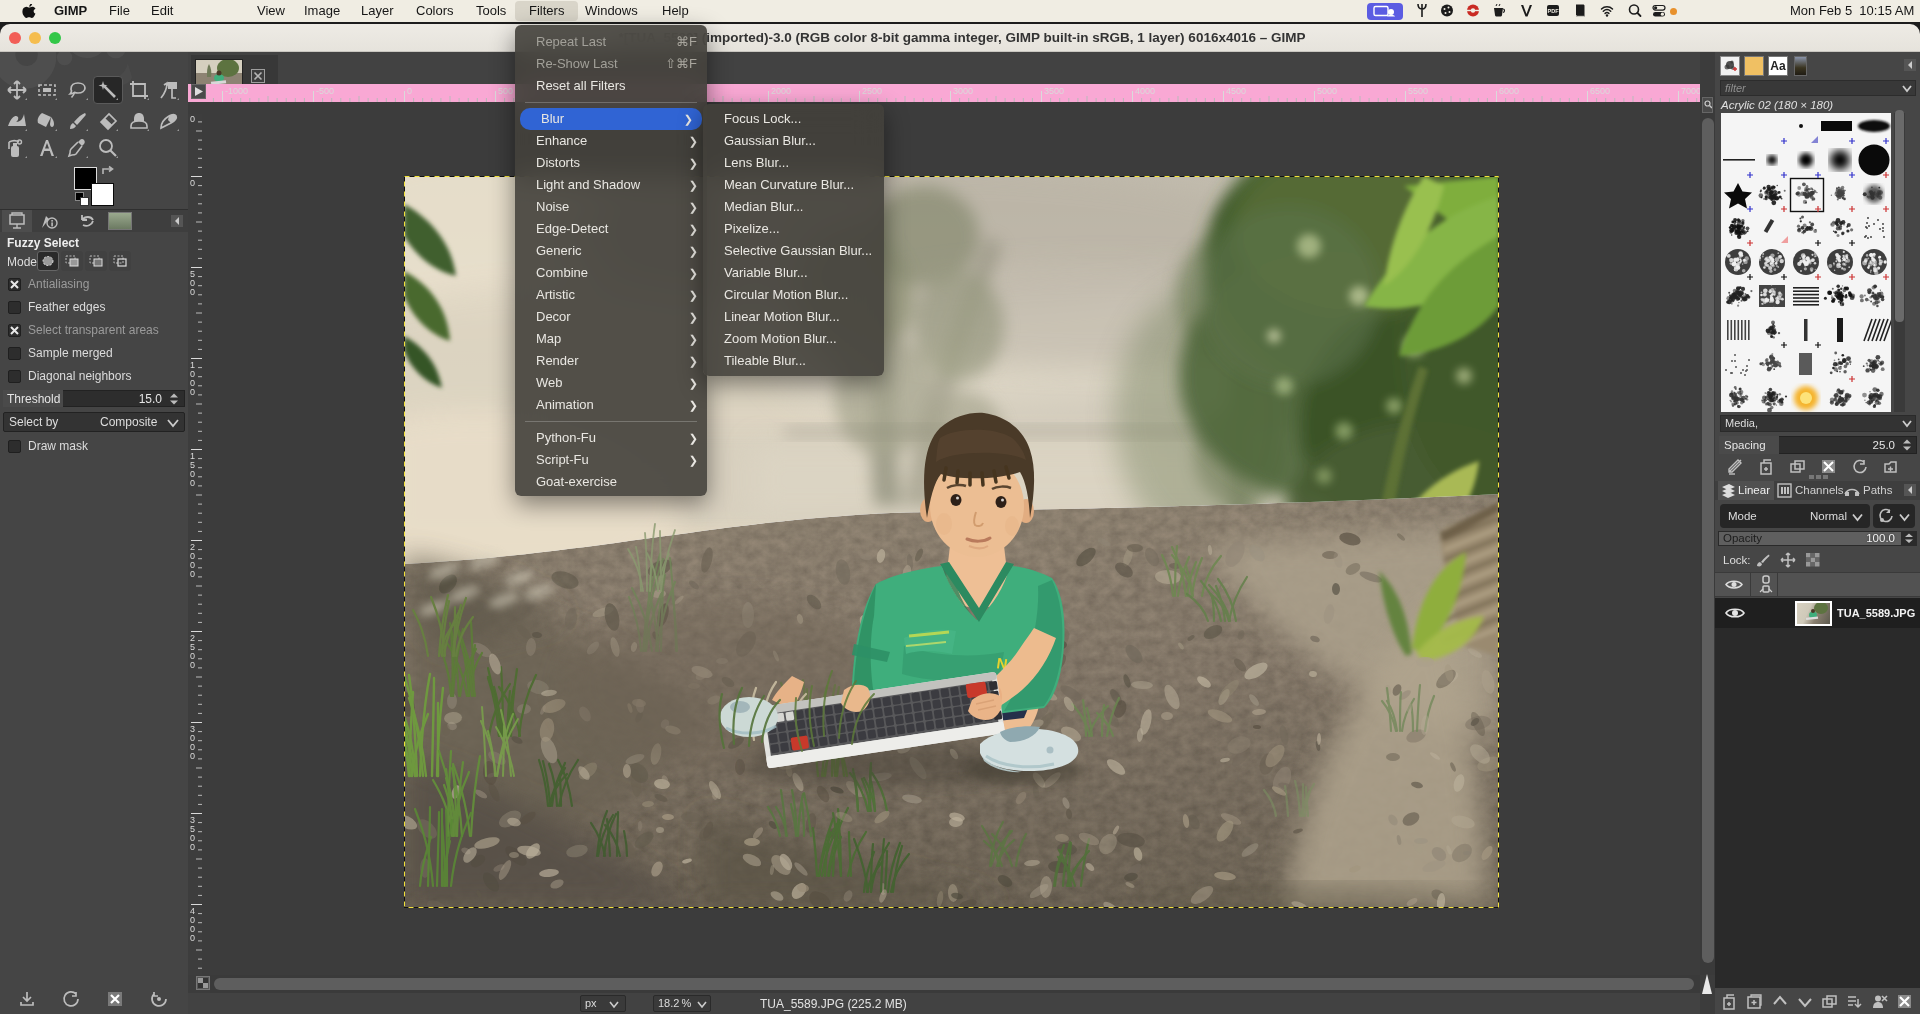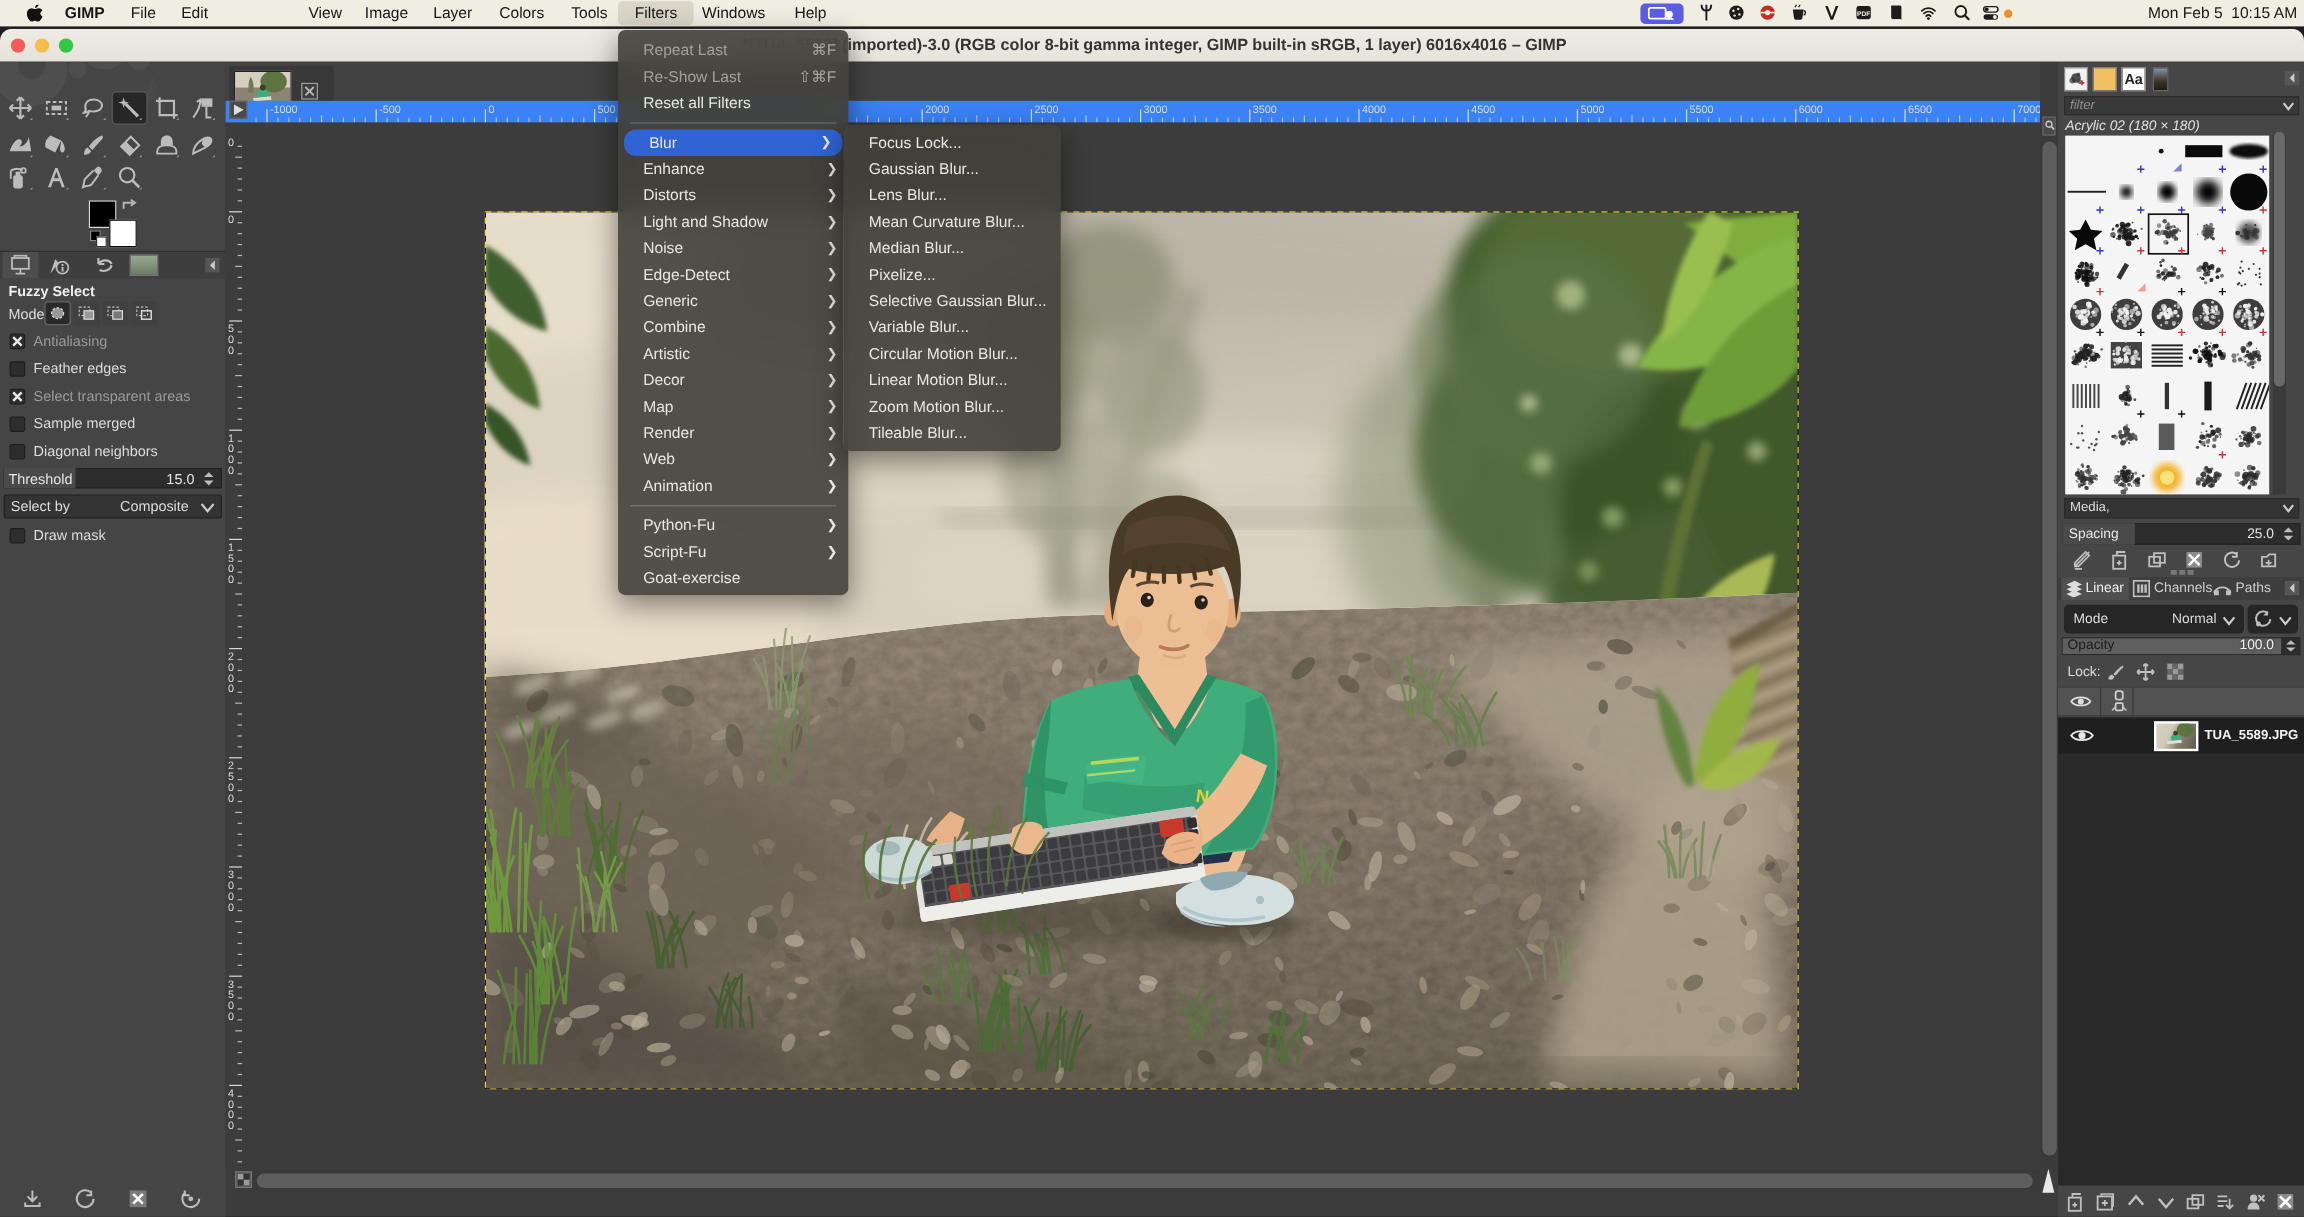--- a/index.html
+++ b/index.html
@@ -9,21 +9,21 @@
 #menubar { left:0; top:0; width:1920px; height:22px; background:#f0ede3; color:#161616; font-size:13px; }
 #menubar .mi { position:absolute; top:0; height:22px; line-height:22px; }
 #menubar .hl { background:#d9d5c9; border-radius:4px; top:1px !important; height:20px !important; line-height:20px !important; }
 #titlebar { left:0; top:24px; width:1920px; height:28px; background:linear-gradient(#eeebe5,#e6e3dc); border-radius:10px 10px 0 0; border-bottom:1px solid #c9c6c0; }
 .tl { position:absolute; top:8px; width:12px; height:12px; border-radius:50%; }
 #titletext { position:absolute; top:30px; left:2px; width:1920px; text-align:center; font-size:13.5px; font-weight:bold; color:#333; white-space:nowrap; }
 #content { left:0; top:52px; width:1920px; height:962px; background:#3c3c3c; }
 #toolbox { left:0; top:0; width:188px; height:1008px; background:#454545; }
 #tabstrip { left:188px; top:0; width:1512px; height:44px; background:#424242; }
 #imagetab { left:191px; top:3px; width:87px; height:41px; background:#383838; }
-#rulerh { left:188px; top:32px; width:1512px; height:18px; background:#3b82f6; }
+#rulerh { left:188px; top:32px; width:1512px; height:18px; background:#f9a8d4; }
 #rulerv { left:188px; top:62px; width:14px; height:861px; background:#3d3d3d; }
 #canvas { left:202px; top:62px; width:1498px; height:861px; background:#3c3c3c; }
 #vscroll { left:1700px; top:44px; width:15px; height:879px; background:#3a3a3a; }
 #hscroll { left:210px; top:923px; width:1490px; height:18px; background:#3a3a3a; }
 #statusbar { left:188px; top:941px; width:1512px; height:21px; background:#424242; color:#ddd; font-size:11px; }
 #dock { left:1715px; top:0; width:205px; height:962px; background:#464646; color:#ddd; font-size:11px; }
 .menu { position:absolute; background:rgba(66,64,59,0.9); backdrop-filter:blur(14px); border-radius:6px; box-shadow:0 8px 24px rgba(0,0,0,0.45); color:#e9e7e2; font-size:13px; }
 .menu .sep { height:1px; background:rgba(255,255,255,0.22); margin:5px 10px; }
 .mrow { position:relative; height:22px; line-height:22px; padding-left:21px; white-space:nowrap; }
 .mrow .arr { position:absolute; right:9px; font-size:11px; }
@@ -1588,20 +1588,33 @@
 <div class="abs" id="hscroll">
         <div style="position:absolute;left:4px;top:3px;width:1480px;height:12px;background:#5e5e5e;border-radius:6px"></div>
       </div>
 <div style="position:absolute;left:196px;top:924px;width:14px;height:14px;background:#555;border:1px solid #777"></div>
       <svg style="position:absolute;left:198px;top:926px" width="10" height="10" viewBox="0 0 10 10">
         <rect width="5" height="5" fill="#999"></rect>
         <rect x="5" y="5" width="5" height="5" fill="#999"></rect>
         <rect x="5" width="5" height="5" fill="#333"></rect>
         <rect y="5" width="5" height="5" fill="#333"></rect>
       </svg>
+<div class="abs" id="statusbar">
+        <div style="position:absolute;left:392px;top:2px;width:46px;height:17px;background:#3a3a3a;border:1px solid #2a2a2a;border-radius:2px"></div>
+        <div style="position:absolute;left:397px;top:4px;font-size:11px;color:#ddd">px</div>
+        <svg style="position:absolute;left:420px;top:7px" width="12" height="10" viewBox="0 0 12 10">
+          <path d="M2,2 L6,7 L10,2" stroke="#ccc" stroke-width="1.6" fill="none"></path>
+        </svg>
+        <div style="position:absolute;left:465px;top:2px;width:58px;height:17px;background:#3a3a3a;border:1px solid #2a2a2a;border-radius:2px"></div>
+        <div style="position:absolute;left:470px;top:4px;font-size:11px;color:#ddd">18.2 %</div>
+        <svg style="position:absolute;left:508px;top:7px" width="12" height="10" viewBox="0 0 12 10">
+          <path d="M2,2 L6,7 L10,2" stroke="#ccc" stroke-width="1.6" fill="none"></path>
+        </svg>
+        <div style="position:absolute;left:572px;top:4px;font-size:12px;color:#e2e2e2">TUA_5589.JPG (225.2 MB)</div>
+      </div>
 <div class="abs" id="dock">
         <div style="position:absolute;left:5px;top:4px;width:20px;height:20px;background:#f2f2f2;border:1px solid #888"></div>
 <svg style="position:absolute;left:6px;top:5px" width="18" height="18" viewBox="0 0 18 18">
           <g fill="#333">
             <circle cx="9" cy="8" r="4" opacity="0.85"></circle>
             <circle cx="6" cy="10" r="2.5" opacity="0.7"></circle>
             <circle cx="12" cy="11" r="2" opacity="0.6"></circle>
             <circle cx="11" cy="5" r="1.6" opacity="0.7"></circle>
           </g>
           <path d="M12,12 L16,12 M14,10 L14,14" stroke="#c33" stroke-width="1.4"></path>

